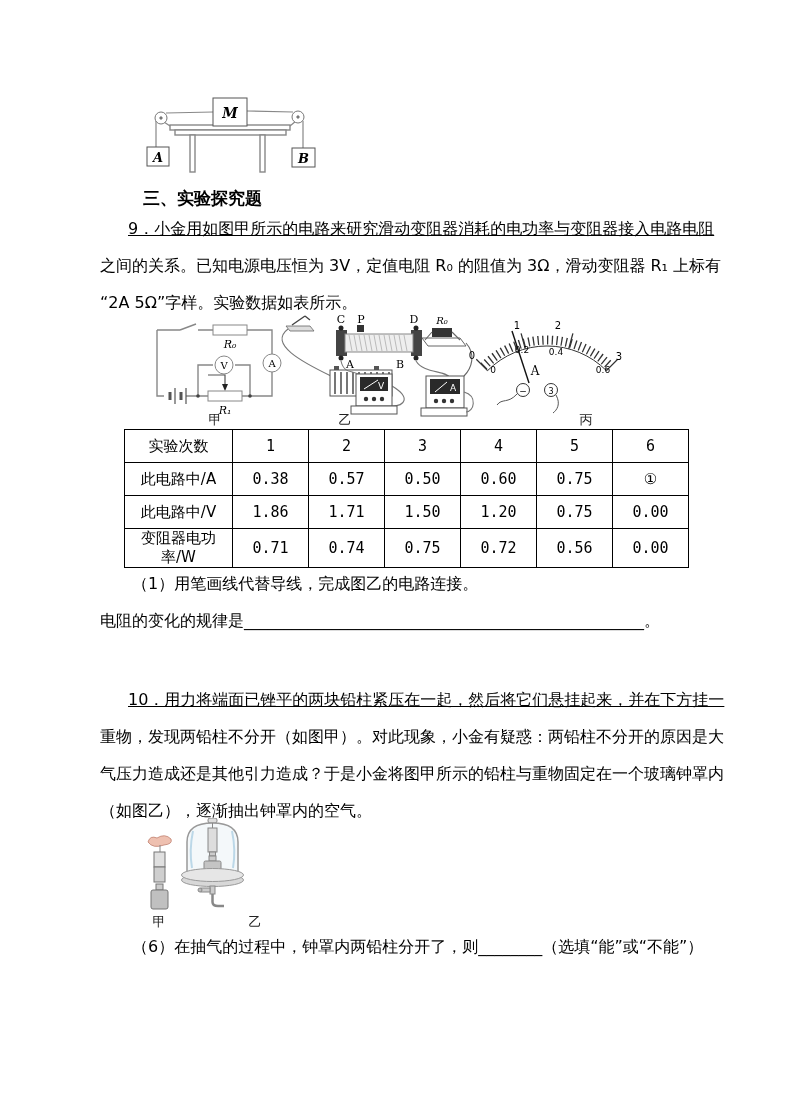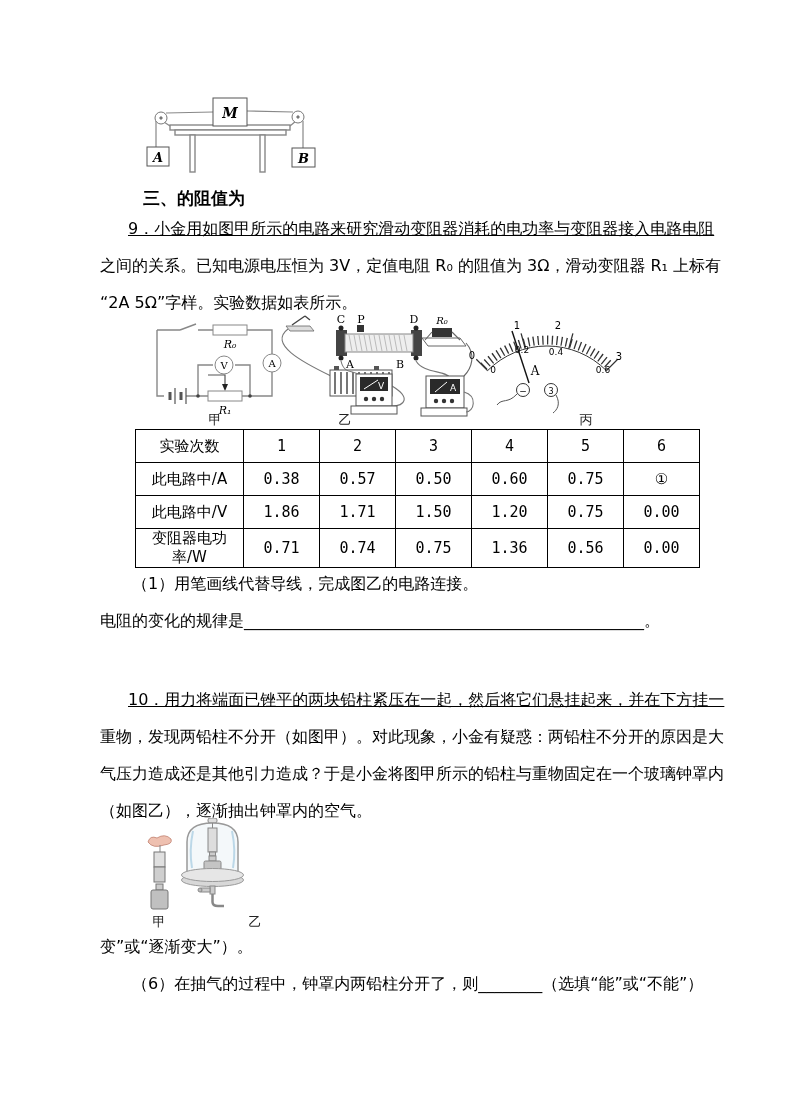--- a/index.html
+++ b/index.html
@@ -4,21 +4,21 @@
 <style>
   html,body{margin:0;padding:0;background:#888;}
   .page{position:relative;width:790px;height:1119px;background:#fff;overflow:hidden;
         font-family:"DejaVu Sans",sans-serif;color:#000;}
   .tb{position:absolute;left:100px;width:594px;font-size:16px;line-height:37px;}
   .ln{white-space:nowrap;}
   .ind{text-indent:28px;text-decoration:underline;}
   .ind2{text-indent:32px;}
   .heading{position:absolute;left:143px;top:186px;font-size:17px;font-weight:bold;line-height:24px;}
   .fig{position:absolute;}
-  table.dt{position:absolute;left:135px;top:429px;border-collapse:collapse;table-layout:fixed;
+  table.dt{position:absolute;left:124px;top:429px;border-collapse:collapse;table-layout:fixed;
            font-size:15px;border-radius:29px;}
   table.dt td{border:1px solid #000;height:32px;text-align:center;vertical-align:middle;padding:0;}
   table.dt td.hd{width:107px;font-size:15px;}
   table.dt td.vl{width:75px;font-family:"DejaVu Sans Mono",monospace;font-size:15px;}
   svg text{font-family:"DejaVu Serif",serif;}
   svg text.sans{font-family:"DejaVu Sans",sans-serif;}
   svg text.cap{font-family:"DejaVu Sans",sans-serif;font-size:13px;fill:#222;}
 </style>
 </head>
 <body>
@@ -42,21 +42,21 @@
         <circle cx="158" cy="25" r="1.2" fill="#777"></circle>
     </g>
     <rect x="73" y="6" width="34" height="28" fill="#fff" stroke="#555"></rect>
     <text x="90" y="26" text-anchor="middle" font-size="14" font-style="italic" font-weight="bold">M</text>
     <rect x="7" y="55" width="22" height="19" fill="#fff" stroke="#555"></rect>
     <text x="18" y="69.5" text-anchor="middle" font-size="13" font-style="italic" font-weight="bold">A</text>
     <rect x="152" y="56" width="23" height="19" fill="#fff" stroke="#555"></rect>
     <text x="163.5" y="70.5" text-anchor="middle" font-size="13" font-style="italic" font-weight="bold">B</text>
   </svg>
 
-  <div class="heading">三、的阻值为</div>
+  <div class="heading">三、实验探究题</div>
 
   <div class="tb" style="top:210px">
     <div class="ln ind">9．小金用如图甲所示的电路来研究滑动变阻器消耗的电功率与变阻器接入电路电阻</div>
     <div class="ln">之间的关系。已知电源电压恒为 3V，定值电阻 R₀ 的阻值为 3Ω，滑动变阻器 R₁ 上标有</div>
     <div class="ln">“2A 5Ω”字样。实验数据如表所示。</div>
   </div>
 
   <svg class="fig" style="left:120px;top:312px" width="530" height="116" viewBox="0 0 530 116">
 
     <g>
@@ -182,21 +182,21 @@
       <td class="vl">1.50</td>
       <td class="vl">1.20</td>
       <td class="vl">0.75</td>
       <td class="vl">0.00</td>
     </tr>
     <tr>
       <td class="hd">变阻器电功率/W</td>
       <td class="vl">0.71</td>
       <td class="vl">0.74</td>
       <td class="vl">0.75</td>
-      <td class="vl">1.36</td>
+      <td class="vl">0.72</td>
       <td class="vl">0.56</td>
       <td class="vl">0.00</td>
     </tr>
   </tbody>
     </table>
 
   <div class="tb" style="top:565px">
     <div class="ln ind2">（1）用笔画线代替导线，完成图乙的电路连接。</div>
     <div class="ln">电阻的变化的规律是__________________________________________________。</div>
   </div>
@@ -233,17 +233,16 @@
       <ellipse cx="72.5" cy="57" rx="31" ry="6.5" fill="#e6e6e6" stroke="#999"></ellipse>
       <rect x="70" y="68" width="5" height="8" fill="#ccc" stroke="#888"></rect>
       <rect x="61" y="70" width="9" height="4" fill="#ccc" stroke="#888"></rect>
       <circle cx="60" cy="72" r="2" fill="#bbb" stroke="#888"></circle>
       <path d="M72.5,76 V84 Q72.5,88 78,88 H84" stroke="#888" stroke-width="2.5" fill="none"></path>
       <text x="115" y="108" text-anchor="middle" class="cap">乙</text>
     </g>
   </svg>
 
   <div class="tb" style="top:928px">
-    <div class="ln">变”或“逐渐变大”）。</div>
     <div class="ln ind2">（6）在抽气的过程中，钟罩内两铅柱分开了，则________（选填“能”或“不能”）</div>
   </div>
 
 </div>
 
 </body></html>

